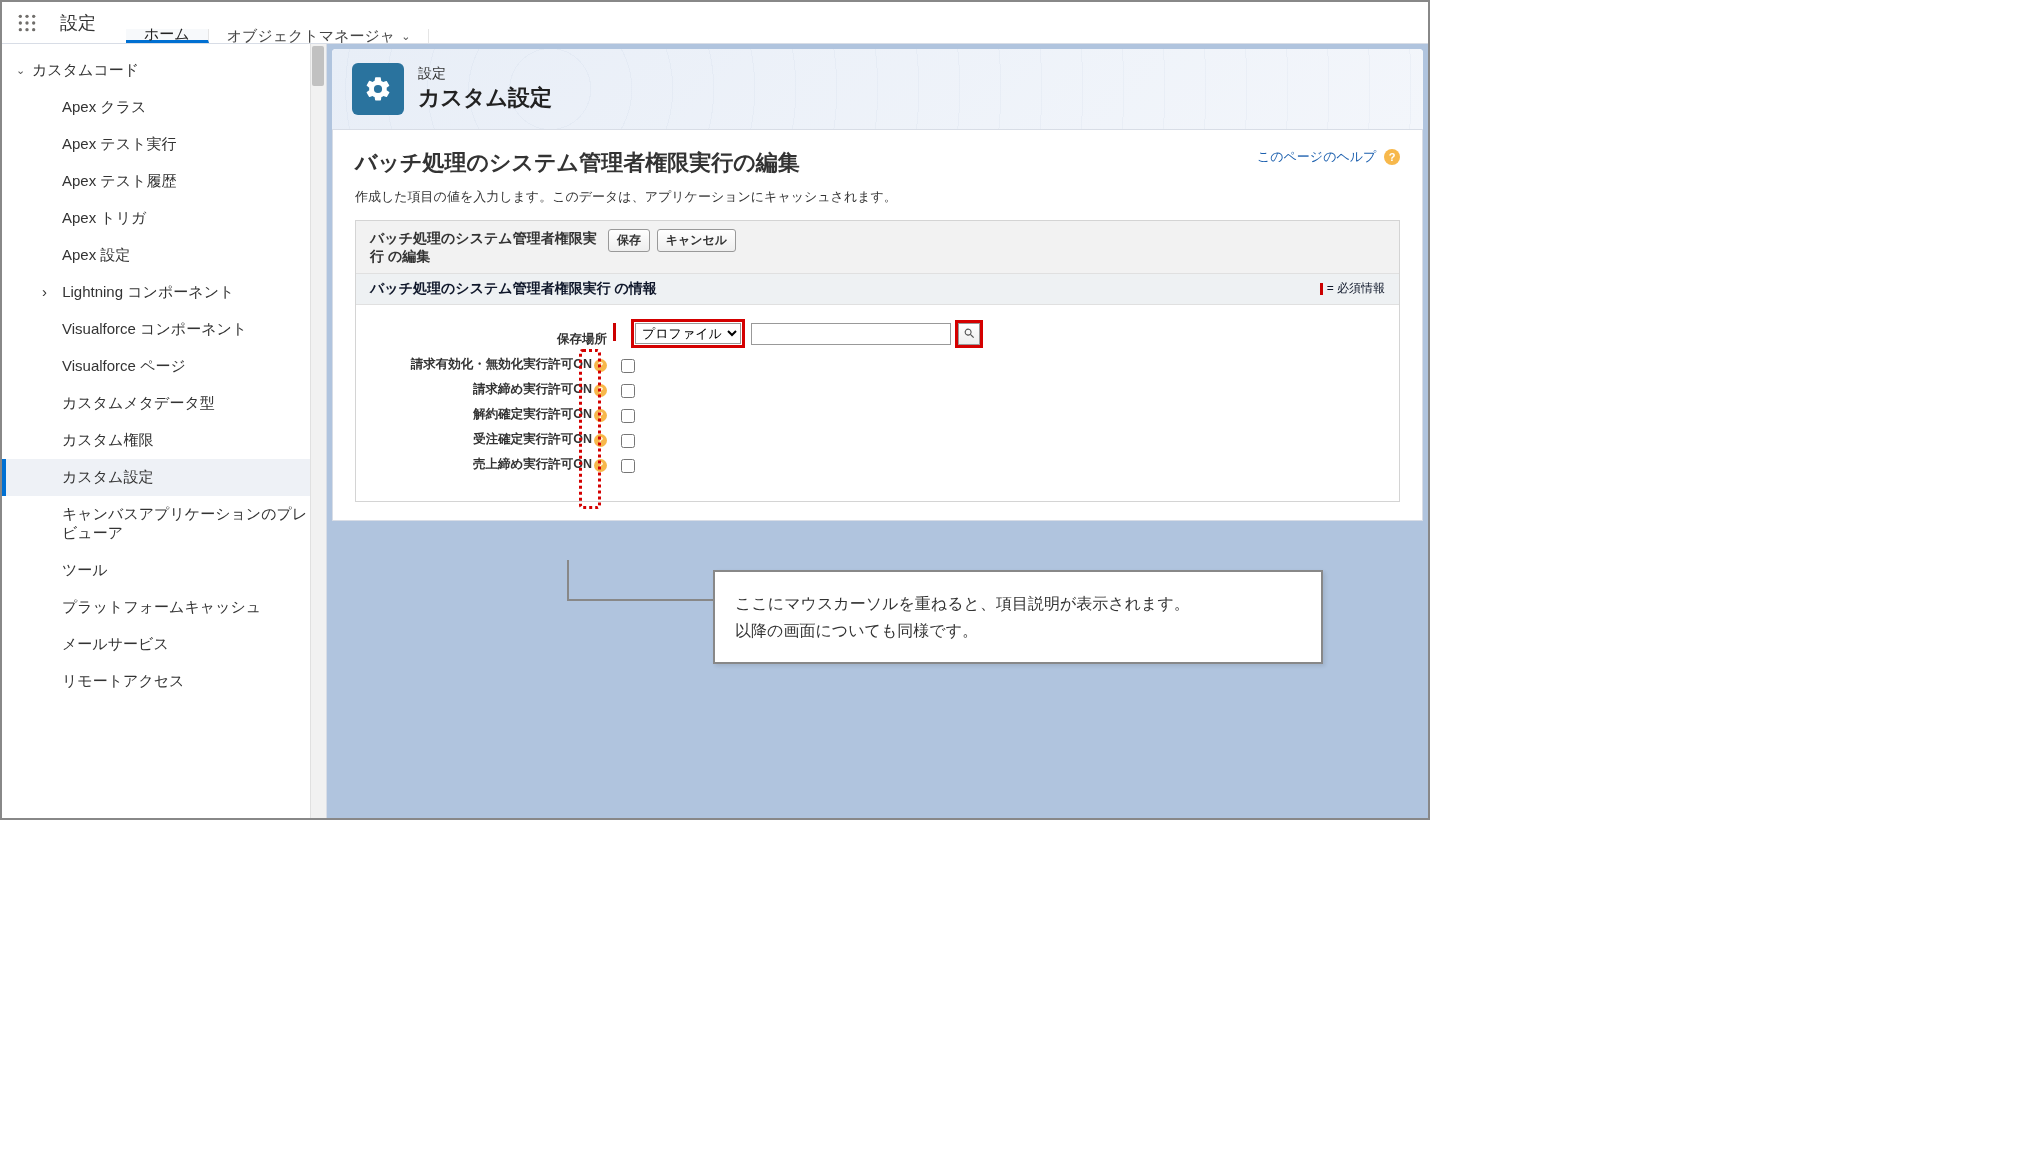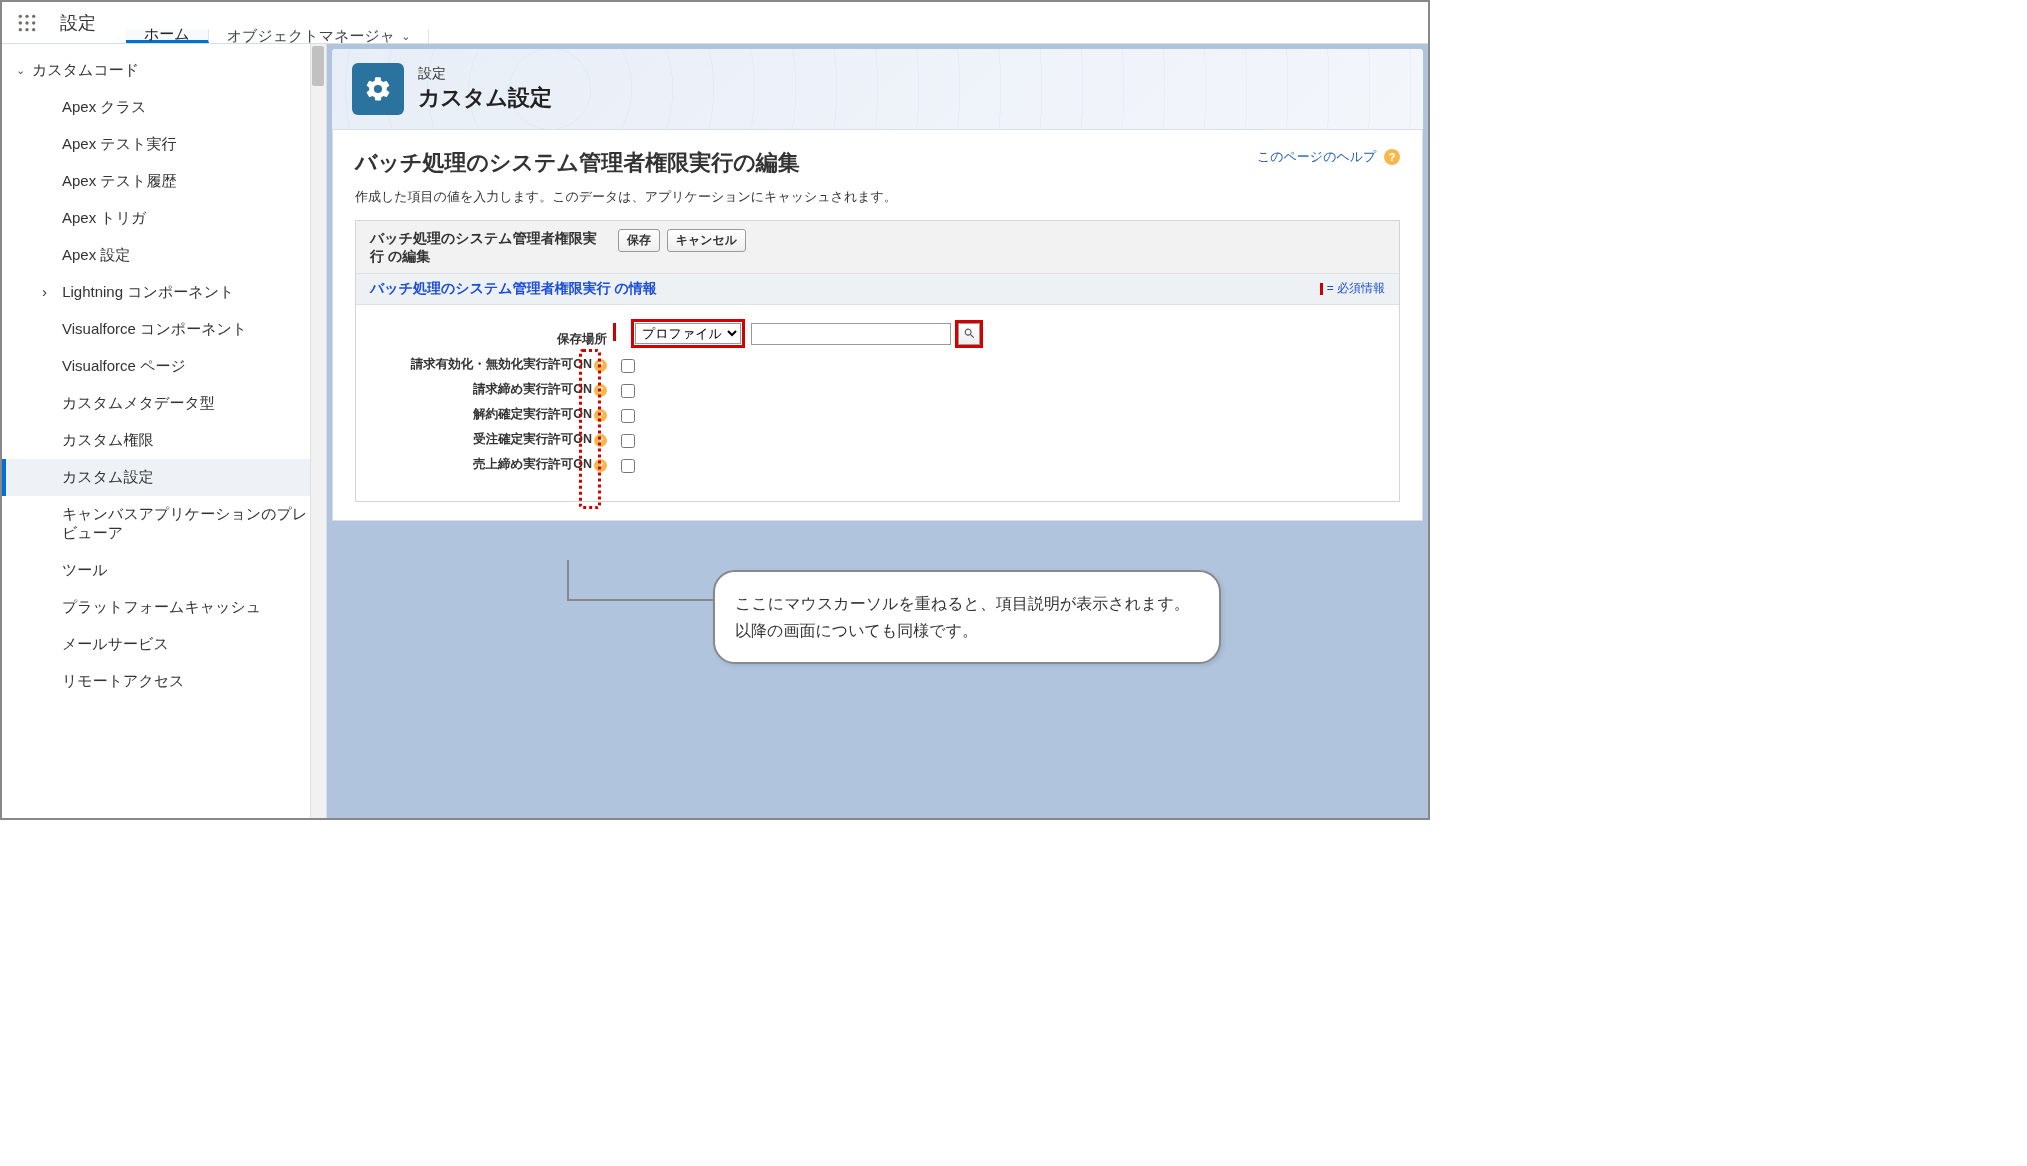--- a/index.html
+++ b/index.html
@@ -39,24 +39,24 @@
 
 .content { background: #fff; padding: 18px 22px; border: 1px solid #d8dde6; border-top: none; margin: 0; }
 .content-h1 { font-size: 22px; font-weight: bold; color: #333; }
 .help-link { float: right; font-size: 13px; color: #1b5fae; cursor: pointer; }
 .help-link .qicon { display:inline-block; width:16px; height:16px; background:#f7b84b; color:#fff; border-radius:50%; text-align:center; line-height:16px; font-size:11px; font-weight:bold; margin-left:4px;}
 .content-desc { font-size: 13px; color: #333; margin-top: 10px; }
 
 .panel { border: 1px solid #d4d4d4; margin-top: 14px; }
 .panel-hd { background: #f2f2f2; padding: 8px 14px; display: flex; align-items: flex-start; border-bottom: 1px solid #e0e0e0; }
 .panel-hd-title { font-size: 14px; font-weight: bold; color: #333; width: 230px; line-height:1.3; }
-.panel-hd-btns { margin-left: 18px; }
+.panel-hd-btns { margin-left: 8px; }
 .btn { font-size: 12px; padding: 2px 8px; border: 1px solid #999; background: linear-gradient(#fff,#eee); border-radius: 3px; cursor: pointer; margin-right: 3px; color:#333; font-family:inherit; font-weight:bold; }
 
-.panel-sect { background: #eef1f3; padding: 6px 14px; font-size: 14px; font-weight: bold; color: #1d4ed8; border-bottom: 1px solid #e0e0e0; display:flex; justify-content:space-between; }
+.panel-sect { background: #eef1f3; padding: 6px 14px; font-size: 14px; font-weight: bold; color: #0f172a; border-bottom: 1px solid #e0e0e0; display:flex; justify-content:space-between; }
 .req-legend { font-weight: normal; font-size: 12px; }
 .req-bar { display:inline-block; width:3px; height:12px; background:#c00; vertical-align:middle; margin-right:4px; }
 
 .form-body { padding: 14px 18px 20px; }
 .form-row { display: flex; align-items: flex-end; margin-bottom: 8px; }
 .form-label { width: 235px; text-align: right; font-size: 12.5px; font-weight: bold; color: #333; padding-right: 2px; position:relative; }
 .help-q { display:inline-block; width:13px; height:13px; background:#f7b84b; color:#fff; border-radius:50%; font-size:9px; line-height:13px; text-align:center; margin-left:2px; font-weight:bold; vertical-align:middle;}
 .form-ctrl { padding-left: 12px; display:flex; align-items:center; }
 .sel-wrap { border: 3px solid #d40000; padding: 1px; display:inline-block; }
 .sel-wrap select { font-size: 13px; font-family:Liberation Sans, sans-serif; border:1px solid #999; background:#fff; padding:1px 2px; }
@@ -222,21 +222,21 @@
                   </div>
               </div>
 
               <div class="dotted-col" style="left:223px; top:44px;"></div>
             </div>
           </div>
 
           <svg style="position:absolute; left:230px; top:430px; width:160px; height:60px; pointer-events:none;">
             <path d="M 5 0 L 5 40 L 155 40" stroke="#888" stroke-width="2" fill="none"></path>
           </svg>
-          <div class="callout-box" style="left:380px; top:440px; width:508px;border-radius:22px;">
+          <div class="callout-box" style="left:380px; top:440px; width:610px;">
             <div>ここにマウスカーソルを重ねると、項目説明が表示されます。</div>
             <div>以降の画面についても同様です。</div>
           </div>
 
         </div>
       </div>
     </div>
   </div>
 
 </div>

